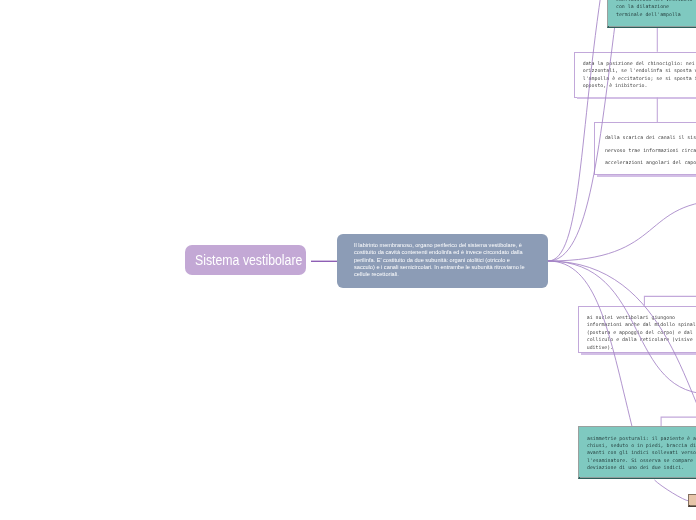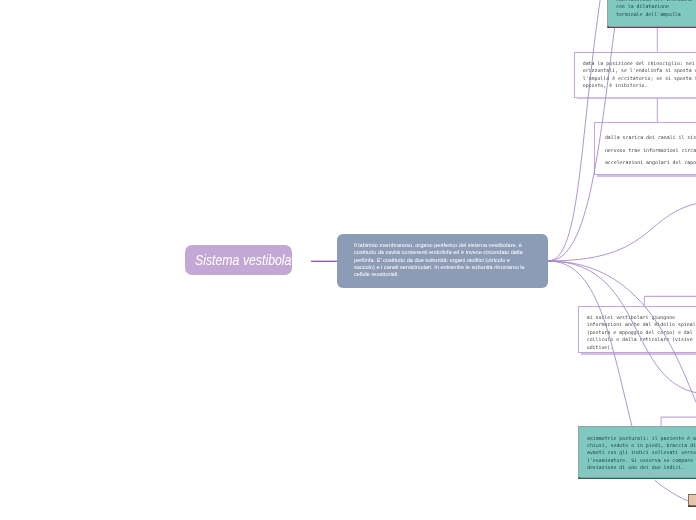--- a/index.html
+++ b/index.html
@@ -48,21 +48,21 @@
     </g>
     <g fill="none" stroke="#c2a8da" stroke-width="1.1">
       <path d="M657.3,27.8 L657.3,51.7"></path>
       <path d="M657.3,97.5 L657.3,122.4"></path>
       <path d="M644.4,305.5 L644.4,296.4 L760,296.4"></path>
       <path d="M661.1,426 L661.1,417.1 L760,417.1"></path>
     </g>
     <path d="M311,261.3 L337,261.3" fill="none" stroke="#8e5fb5" stroke-width="1.4"></path>
   </svg>
 
-  <div class="node root" style="left:185px;top:245px;width:107px;height:30px;font-style:italic;">
+  <div class="node root" style="left:185px;top:245px;width:121px;height:30px;">
     <span style="display:inline-block;transform:scaleX(0.892);transform-origin:left center;">Sistema vestibolare</span>
   </div>
 
   <div class="node mainbox" style="left:337px;top:234px;width:211px;height:54px;">
     <span>Il labirinto membranoso, organo periferico del sistema vestibolare, è costituito da cavità contenenti endolinfa ed è invece circondato dalla perilinfa. E' costituito da due subunità: organi otolitici (otricolo e sacculo) e i canali semicircolari. In entrambe le subunità ritroviamo le cellule recettoriali.</span>
   </div>
 
   <div class="node tealbox" style="left:607.2px;top:-12px;width:96.5px;height:39.8px;padding:7px 0 0 7.8px;">
     <span class="txt" style="width:80px;">confluiscono nel vestibolo con la dilatazione terminale dell'ampolla</span>
   </div>

